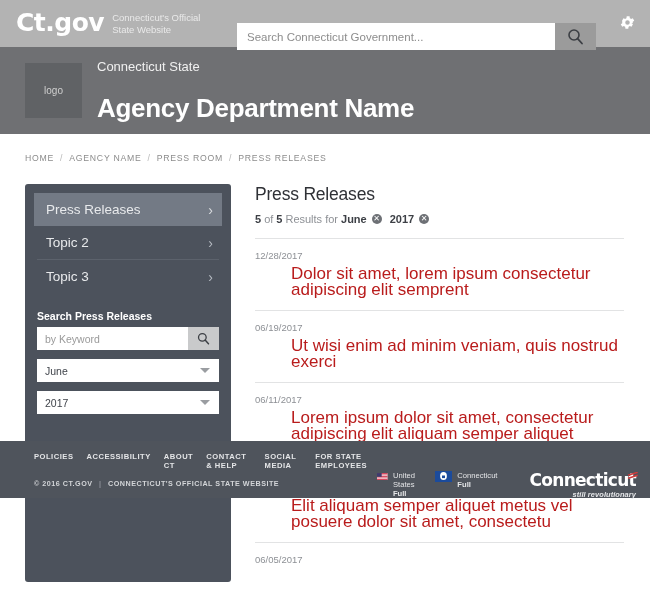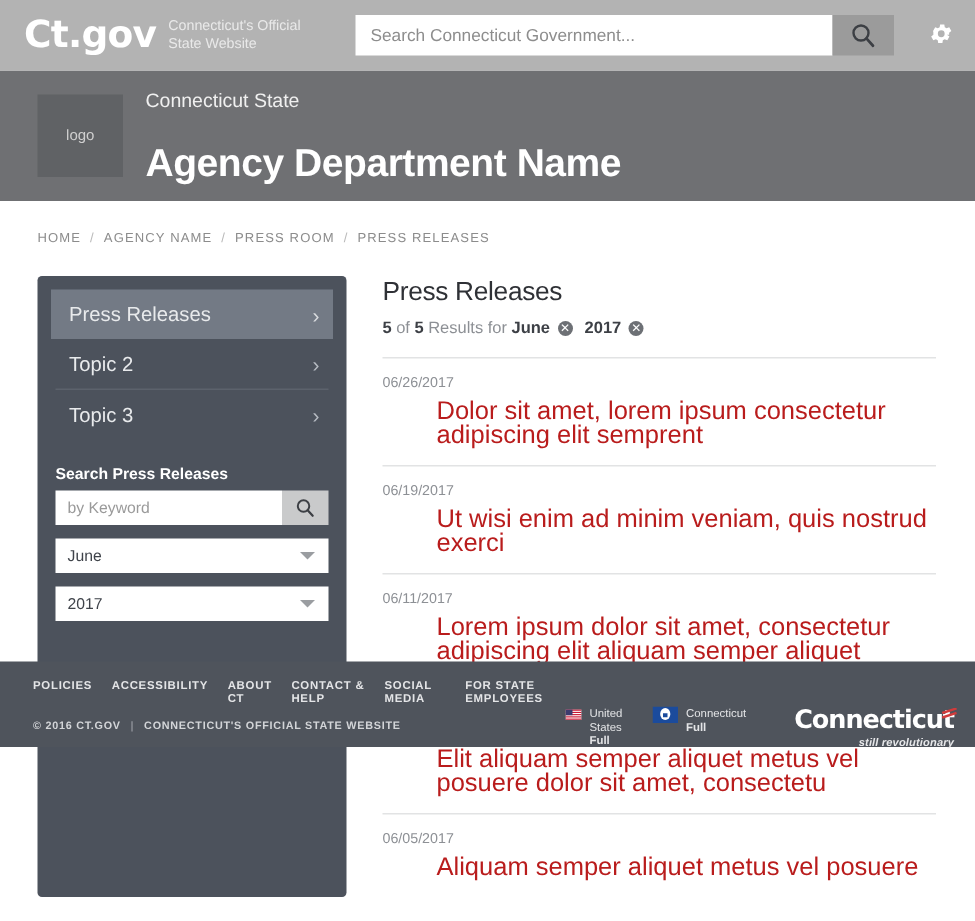--- a/index.html
+++ b/index.html
@@ -38,21 +38,21 @@
   .brand-tag {
     color: #e9e9e9;
     font-size: 9.5px;
     line-height: 11.5px;
     max-width: 96px;
   }
 
   .topsearch {
     position: absolute;
     left: 237px;
-    top: 10px;
+    top: 23px;
     display: flex;
     height: 27px;
     width: 359px;
   }
   .topsearch input {
     flex: 1;
     border: none;
     outline: none;
     background: #ffffff;
     font-size: 11.5px;
@@ -252,21 +252,21 @@
     margin-left: 36px;
   }
 
   
   .footer {
     position: absolute;
     left: 0; bottom: 0;
     width: 650px;
     height: 57px;
     background: #4f545c;
-    padding: 11px 14px 0 22px;
+    padding: 11px 14px 0 34px;
     display: flex;
     justify-content: space-between;
   }
   .footer-links {
     display: flex;
     gap: 13px;
     font-size: 7.6px;
     font-weight: bold;
     letter-spacing: 0.5px;
     color: #e4e5e7;
@@ -408,42 +408,41 @@
         <span>Results for</span>
         <b>June</b>
         <span class="chip-x">✕</span>
         <b>2017</b>
         <span class="chip-x">✕</span>
       </div>
 
       <div class="divider"></div>
 
       <div class="result">
-        <div class="result-date">06/26/2017</div>
+        <div class="result-date">12/28/2017</div>
         <div class="result-title">Dolor sit amet, lorem ipsum consectetur adipiscing elit semprent</div>
       </div>
 
       <div class="result">
         <div class="result-date">06/19/2017</div>
         <div class="result-title">Ut wisi enim ad minim veniam, quis nostrud exerci</div>
       </div>
 
       <div class="result">
         <div class="result-date">06/11/2017</div>
         <div class="result-title">Lorem ipsum dolor sit amet, consectetur adipiscing elit aliquam semper aliquet metus vel posuere</div>
       </div>
 
       <div class="result">
         <div class="result-date">06/10/2017</div>
         <div class="result-title">Elit aliquam semper aliquet metus vel posuere dolor sit amet, consectetu</div>
       </div>
 
       <div class="result">
         <div class="result-date">06/05/2017</div>
-        <div class="result-title">Aliquam semper aliquet metus vel posuere</div>
       </div>
     </div>
   </div>
 
   <div class="footer">
     <div>
       <div class="footer-links">
         <span>POLICIES</span>
         <span>ACCESSIBILITY</span>
         <span>ABOUT CT</span>

